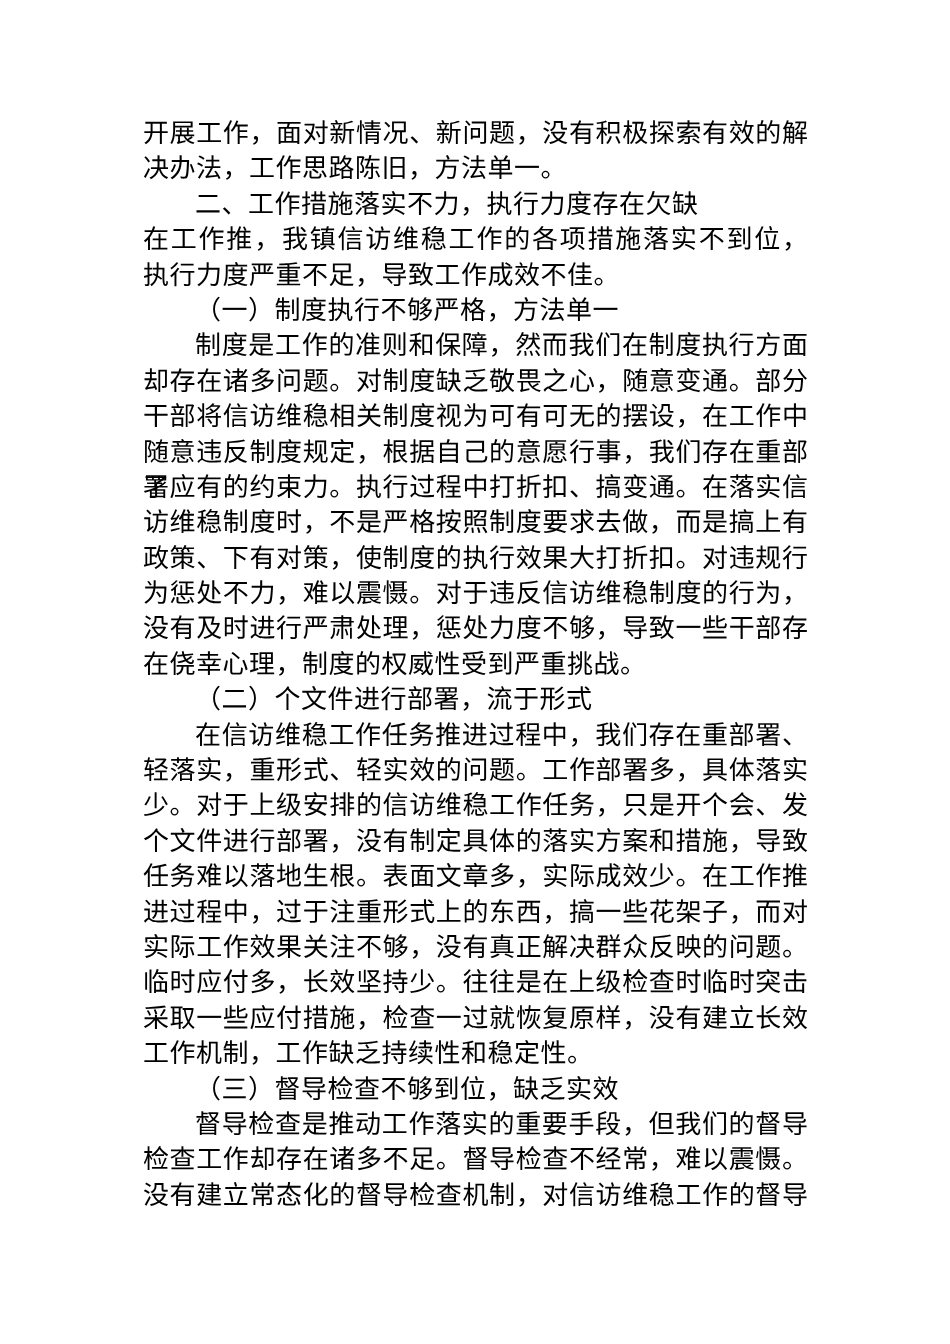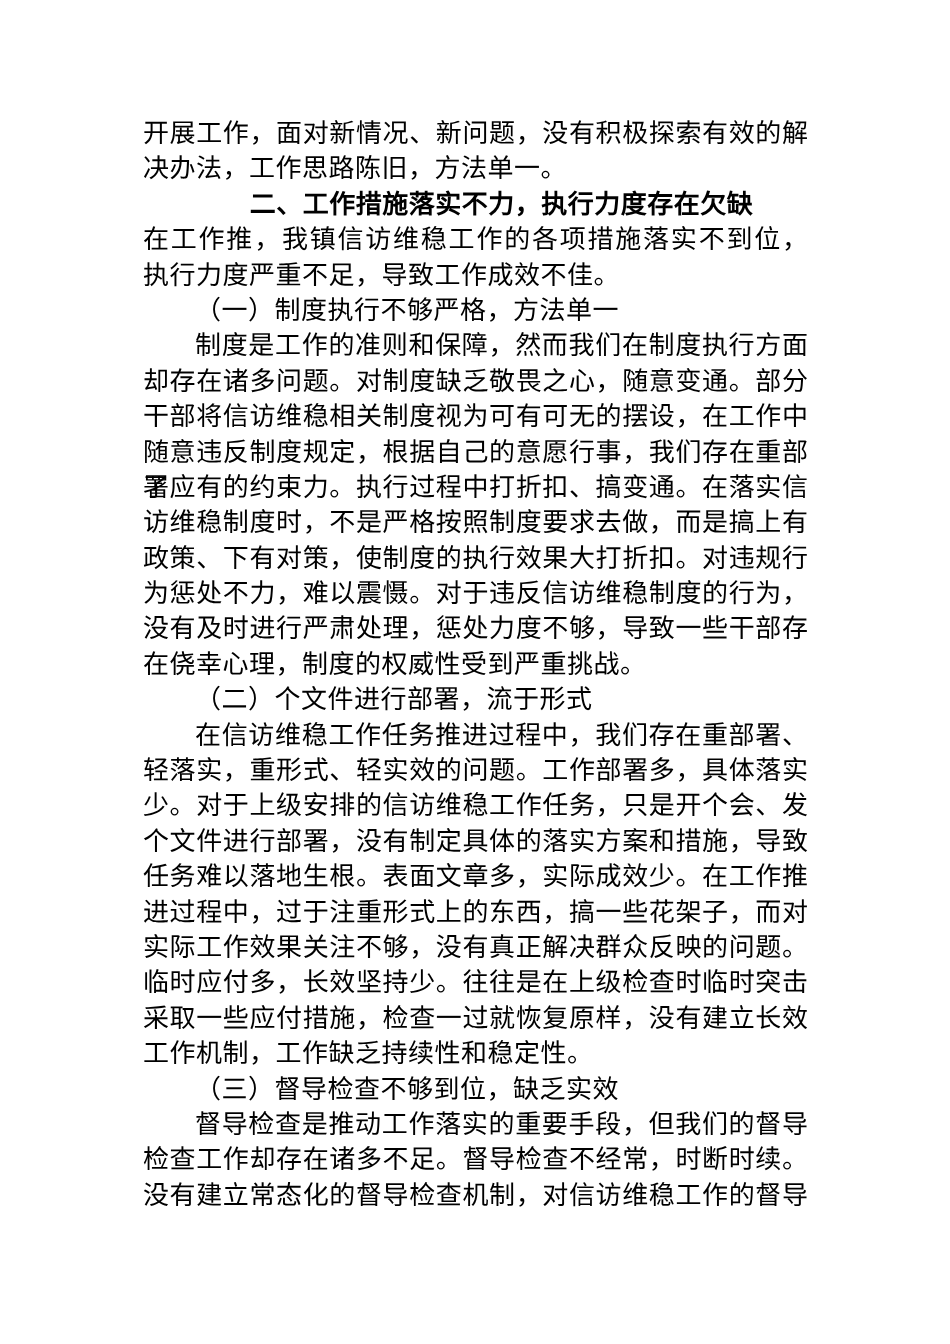--- a/index.html
+++ b/index.html
@@ -34,22 +34,21 @@
     white-space: normal;
     text-align: justify;
     text-align-last: justify;
     text-justify: inter-character;
     letter-spacing: 0;
   }
   .line.indent {
     text-indent: 52px;
   }
   .line.bold {
-    font-weight: 700;
-    text-align: center;
+    font-weight: 400;
   }
 </style>
 </head>
 <body>
 
 <div class="page">
   <div class="textblock" id="textblock">
       <div class="line justify">开展工作，面对新情况、新问题，没有积极探索有效的解</div>
       <div class="line">决办法，工作思路陈旧，方法单一。</div>
       <div class="line indent bold">二、工作措施落实不力，执行力度存在欠缺</div>
@@ -72,16 +71,16 @@
       <div class="line justify">少。对于上级安排的信访维稳工作任务，只是开个会、发</div>
       <div class="line justify">个文件进行部署，没有制定具体的落实方案和措施，导致</div>
       <div class="line justify">任务难以落地生根。表面文章多，实际成效少。在工作推</div>
       <div class="line justify">进过程中，过于注重形式上的东西，搞一些花架子，而对</div>
       <div class="line justify">实际工作效果关注不够，没有真正解决群众反映的问题。</div>
       <div class="line justify">临时应付多，长效坚持少。往往是在上级检查时临时突击</div>
       <div class="line justify">采取一些应付措施，检查一过就恢复原样，没有建立长效</div>
       <div class="line">工作机制，工作缺乏持续性和稳定性。</div>
       <div class="line indent">（三）督导检查不够到位，缺乏实效</div>
       <div class="line indent justify">督导检查是推动工作落实的重要手段，但我们的督导</div>
-      <div class="line justify">检查工作却存在诸多不足。督导检查不经常，时断时续。</div>
+      <div class="line justify">检查工作却存在诸多不足。督导检查不经常，难以震慑。</div>
       <div class="line justify">没有建立常态化的督导检查机制，对信访维稳工作的督导</div>
     </div>
 </div>
 
 </body></html>

